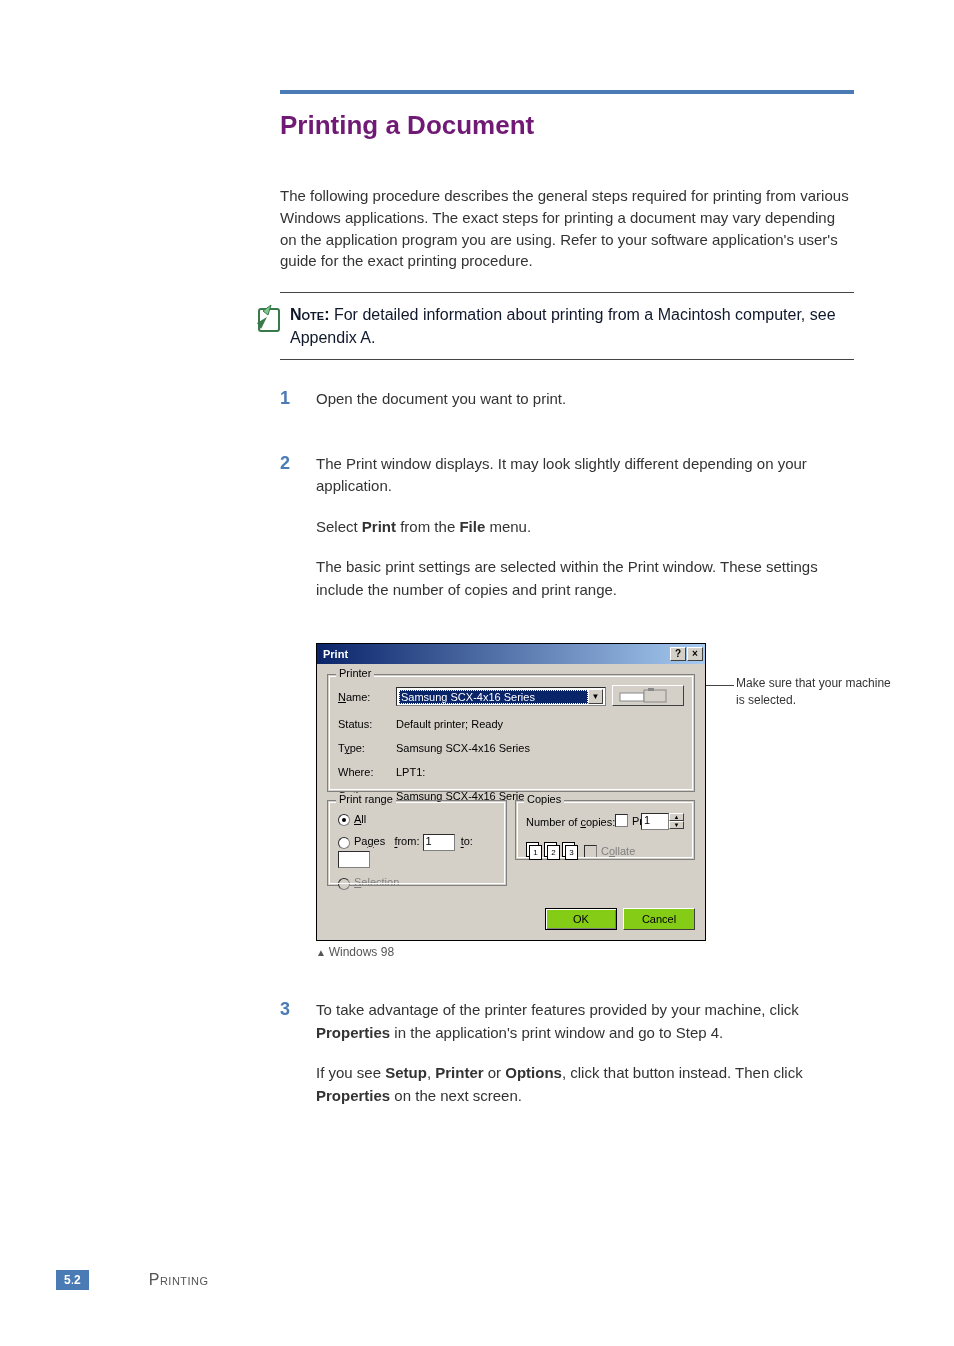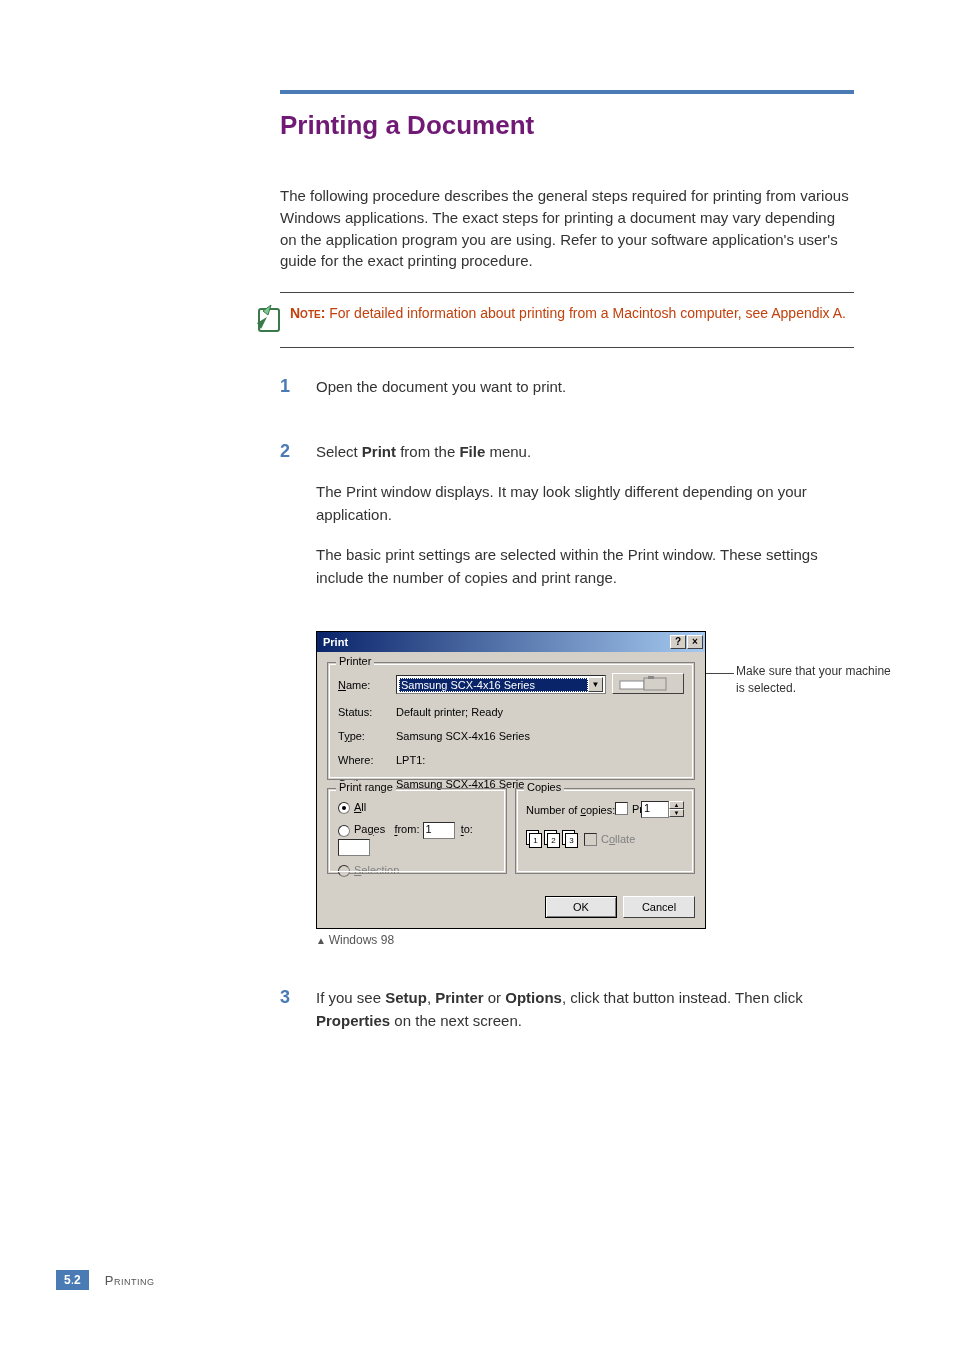--- a/index.html
+++ b/index.html
@@ -5,21 +5,21 @@
 * { margin: 0; padding: 0; box-sizing: border-box; }
 body { font-family: Verdana, Geneva, sans-serif; background: #fff; width: 954px; height: 1346px; position: relative; color: #333; }
 .page { padding: 90px 100px 0 100px; }
 .top-rule { height: 4px; background: #4a7bb5; margin-left: 180px; margin-bottom: 16px; }
 h1 { font-size: 26px; font-weight: bold; color: #701a75; margin-left: 180px; margin-bottom: 44px; }
 .intro { margin-left: 180px; font-size: 15px; line-height: 1.45; color: #333; margin-bottom: 20px; }
 .note-wrap { margin-left: 150px; position: relative; }
 .note-rule { border-top: 1px solid #444; margin-left: 30px; }
 .note-body { display: flex; align-items: flex-start; padding: 10px 0 10px 0; }
 .note-icon { flex: 0 0 40px; display: flex; align-items: center; justify-content: center; }
-.note-text { font-size: 14px; line-height: 1.45; color: #c2410c; }
+.note-text { font-size: 16px; line-height: 1.45; color: #0f172a; }
 .steps { margin-left: 180px; margin-top: 28px; }
 .step { display: flex; margin-bottom: 24px; }
 .step-num { flex: 0 0 36px; font-size: 18px; font-weight: bold; color: #4a7bb5; }
 .step-body { flex: 1; font-size: 15px; line-height: 1.5; color: #333; }
 .step-body p { margin-bottom: 18px; }
 .dialog-area { margin-left: 216px; position: relative; margin-bottom: 4px; }
 .print-dialog { width: 390px; background: #d4d0c8; border: 1px solid #000; font-family: Tahoma, sans-serif; font-size: 11px; color: #000; position: relative; }
 .titlebar { background: linear-gradient(to right, #0a246a, #a6caf0); color: #fff; padding: 2px 2px 2px 6px; font-weight: bold; display: flex; justify-content: space-between; align-items: center; height: 20px; }
 .titlebar-buttons { display: flex; gap: 1px; }
 .tb-btn { width: 16px; height: 14px; background: #d4d0c8; border-top: 1px solid #fff; border-left: 1px solid #fff; border-right: 1px solid #404040; border-bottom: 1px solid #404040; font-family: Marlett, sans-serif; font-size: 10px; text-align: center; line-height: 12px; color: #000; font-weight: bold; }
@@ -43,34 +43,34 @@
 .small-input { background:#fff; border:1px inset #808080; height:17px; width:32px; padding:0 2px; font-size:11px; display:inline-block; vertical-align:middle; }
 .spin-input { display:inline-flex; }
 .spin-btns { display:flex; flex-direction:column; }
 .spin-btn { width:15px; height:8px; background:#d4d0c8; border-top:1px solid #fff; border-left:1px solid #fff; border-right:1px solid #404040; border-bottom:1px solid #404040; font-size:6px; text-align:center; line-height:6px; }
 .collate-icons { display:inline-flex; gap:2px; vertical-align:middle; margin-right:6px; }
 .coll-page { position:relative; width:16px; height:18px; }
 .coll-page span { position:absolute; width:13px; height:15px; background:#fff; border:1px solid #000; font-size:8px; text-align:center; line-height:13px; }
 .coll-page .back { top:0; left:0; }
 .coll-page .front { top:3px; left:3px; }
 .dlg-buttons { display:flex; justify-content:flex-end; gap:6px; padding: 4px 10px 10px 10px; }
-.dlg-btn { width:72px; height:22px; background:#e5e5e5; font-size:11px; text-align:center; line-height:20px; }
+.dlg-btn { width:72px; height:22px; background:#84cc16; font-size:11px; text-align:center; line-height:20px; }
 .dlg-btn.default { border:1px solid #000; box-shadow: inset 1px 1px 0 #fff, inset -1px -1px 0 #808080; }
 .dlg-btn.normal { border-top:1px solid #fff; border-left:1px solid #fff; border-right:1px solid #404040; border-bottom:1px solid #404040; }
 .callout { position: absolute; left: 420px; top: 32px; font-size: 12px; line-height:1.4; width: 160px; color: #333; }
 .callout-line { position:absolute; left: 296px; top: 42px; width: 122px; height: 1px; background: #444; }
 .callout-line::before { content:""; position:absolute; left:0; top:-3px; border: 4px solid transparent; border-right-color:#444; }
 .caption { font-size: 12px; color: #555; margin-left: 216px; margin-bottom: 40px; }
 .caption::before { content: "▲ "; font-size: 10px; }
 .disabled { color: #808080; }
 .underline-letter { text-decoration: underline; }
 .footer { position: absolute; left: 56px; bottom: 56px; display: flex; align-items: center; gap: 16px; }
 .footer-badge { background: #4a7bb5; color: #fff; font-size: 12px; padding: 3px 8px; font-weight: bold; }
 .footer-badge .dot { font-weight: normal; }
-.footer-text { font-size: 13px; font-variant: small-caps; color: #555; letter-spacing: 0.5px; }
+.footer-text { font-size: 16px; font-variant: small-caps; color: #555; letter-spacing: 0.5px; margin-left: 44px; }
 .bold { font-weight: bold; }
 .radio-row { margin-bottom: 8px; font-size:11px; }
 </style>
 </head>
 <body>
 
 <div class="page">
   <div class="top-rule"></div>
   <h1>Printing a Document</h1>
 
@@ -97,24 +97,24 @@
     <div class="step">
       <div class="step-num">1</div>
       <div class="step-body">
           <p>Open the document you want to print.</p>
         </div>
     </div>
 
     <div class="step">
       <div class="step-num">2</div>
       <div class="step-body">
+        <p>The Print window displays. It may look slightly different depending on your application.</p>
         <p>
           <span>Select </span><span class="bold">Print</span><span> from the </span><span class="bold">File</span><span> menu.</span>
         </p>
-        <p>The Print window displays. It may look slightly different depending on your application.</p>
         <p>The basic print settings are selected within the Print window. These settings include the number of copies and print range.</p>
       </div>
     </div>
   </div>
 
   <div class="dialog-area">
     <div class="callout-line"></div>
     <div class="callout">Make sure that your machine is selected.</div>
 
     <div class="print-dialog">
@@ -170,21 +170,21 @@
             <div class="radio-row"><span class="radio checked"></span><span><span class="underline-letter">A</span>ll</span></div>
             <div class="radio-row">
               <span class="radio"></span><span>Pa<span class="underline-letter">g</span>es</span>
               &nbsp;&nbsp;<span><span class="underline-letter">f</span>rom:</span>
               <span class="small-input">1</span>
               &nbsp;<span><span class="underline-letter">t</span>o:</span>
               <span class="small-input"></span>
             </div>
             <div class="radio-row disabled"><span class="radio" style="background:#d4d0c8"></span><span><span class="underline-letter">S</span>election</span></div>
           </div>
-          <div class="groupbox copies-box" style="height:86px;">
+          <div class="groupbox copies-box" style="height:60px;">
             <div class="gb-legend">Copies</div>
             <div style="display:flex; align-items:center; justify-content:space-between; margin-bottom:12px;">
               <span>Number of <span class="underline-letter">c</span>opies:</span>
               <span class="spin-input">
                 <span class="small-input" style="width:28px">1</span>
                 <span class="spin-btns">
                   <span class="spin-btn">▲</span>
                   <span class="spin-btn">▼</span>
                 </span>
               </span>
@@ -217,20 +217,23 @@
     </div>
   </div>
 
   <div class="caption">Windows 98</div>
 
   <div class="steps">
     <div class="step">
       <div class="step-num">3</div>
       <div class="step-body">
         <p>
+          <span>To take advantage of the printer features provided by your machine, click </span><span class="bold">Properties</span><span> in the application's print window and go to Step 4.</span>
+        </p>
+        <p>
           <span>If you see </span><span class="bold">Setup</span><span>, </span><span class="bold">Printer</span><span> or </span><span class="bold">Options</span><span>, click that button instead. Then click </span><span class="bold">Properties</span><span> on the next screen.</span>
         </p>
       </div>
     </div>
   </div>
 </div>
 
 <div class="footer">
   <span class="footer-badge">
     <span>5</span><span class="dot">.</span><span>2</span>

